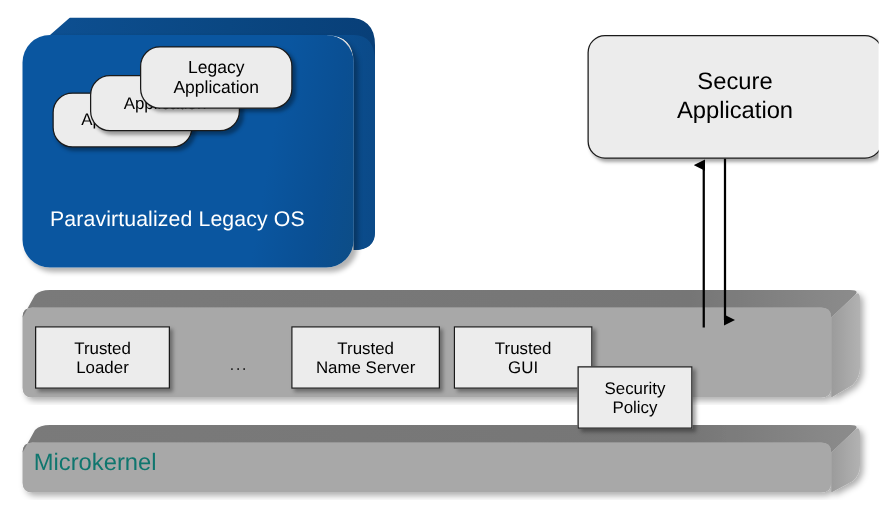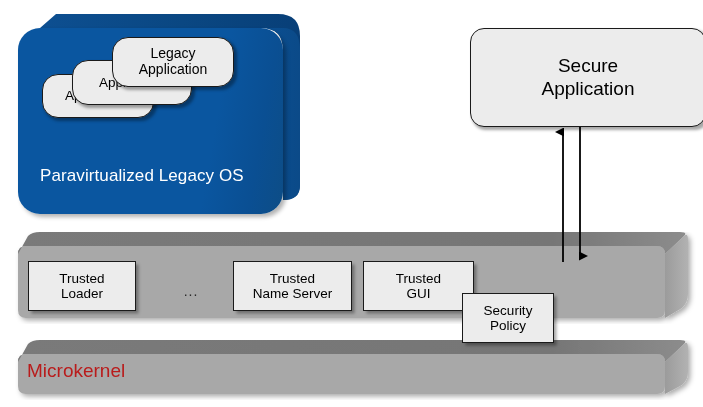--- a/index.html
+++ b/index.html
@@ -123,21 +123,21 @@
     letter-spacing: 1px;
     line-height: 1;
     z-index: 6;
   }
 
   #microkernel-label {
     position: absolute;
     left: 27px;
     top: 360px;
     font-size: 19px;
-    color: #b91c1c;
+    color: #0f766e;
     z-index: 6;
     white-space: nowrap;
   }
 
   
   #arrow-layer {
     position: absolute;
     left: 0;
     top: 0;
     width: 703px;

